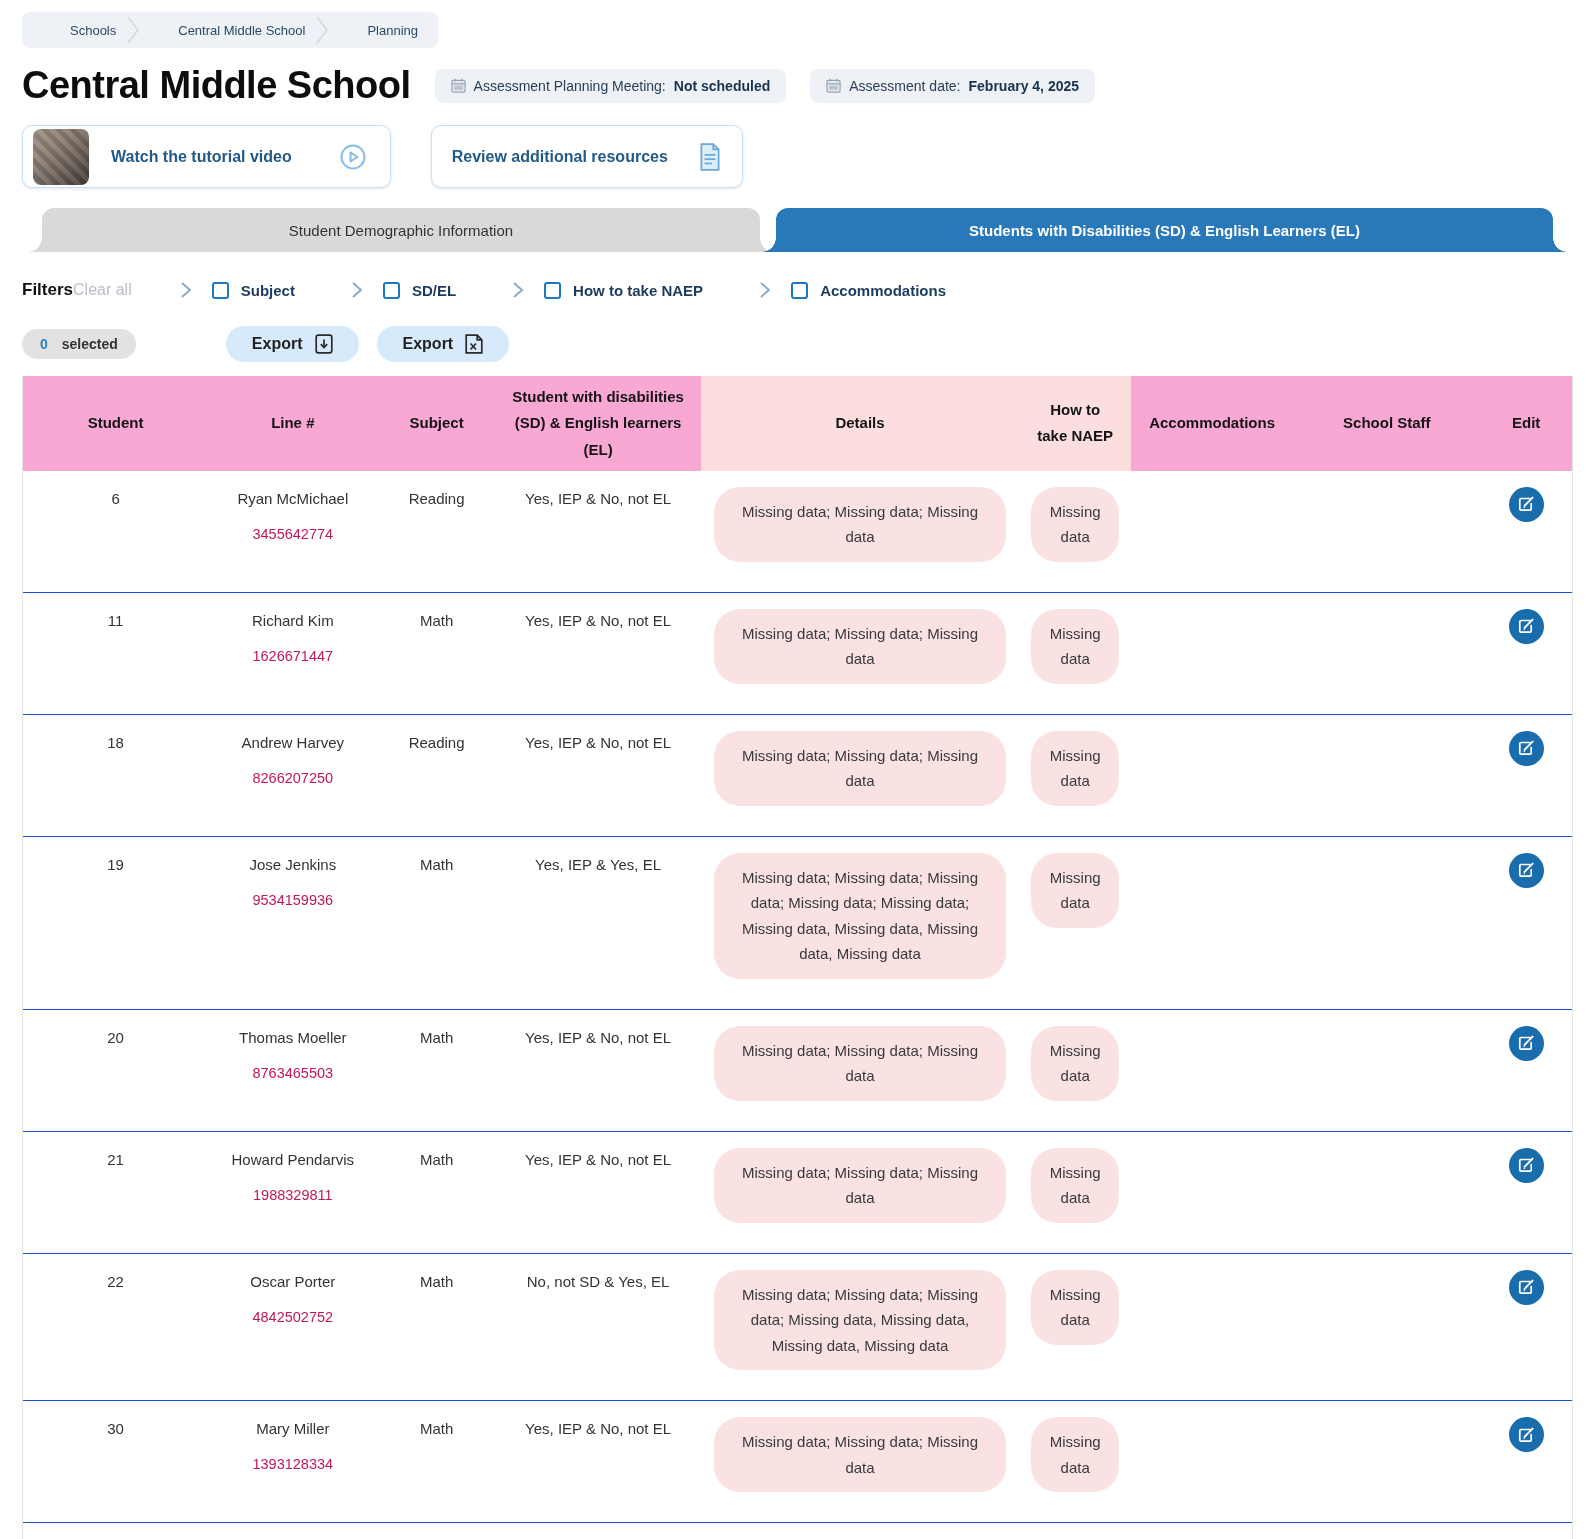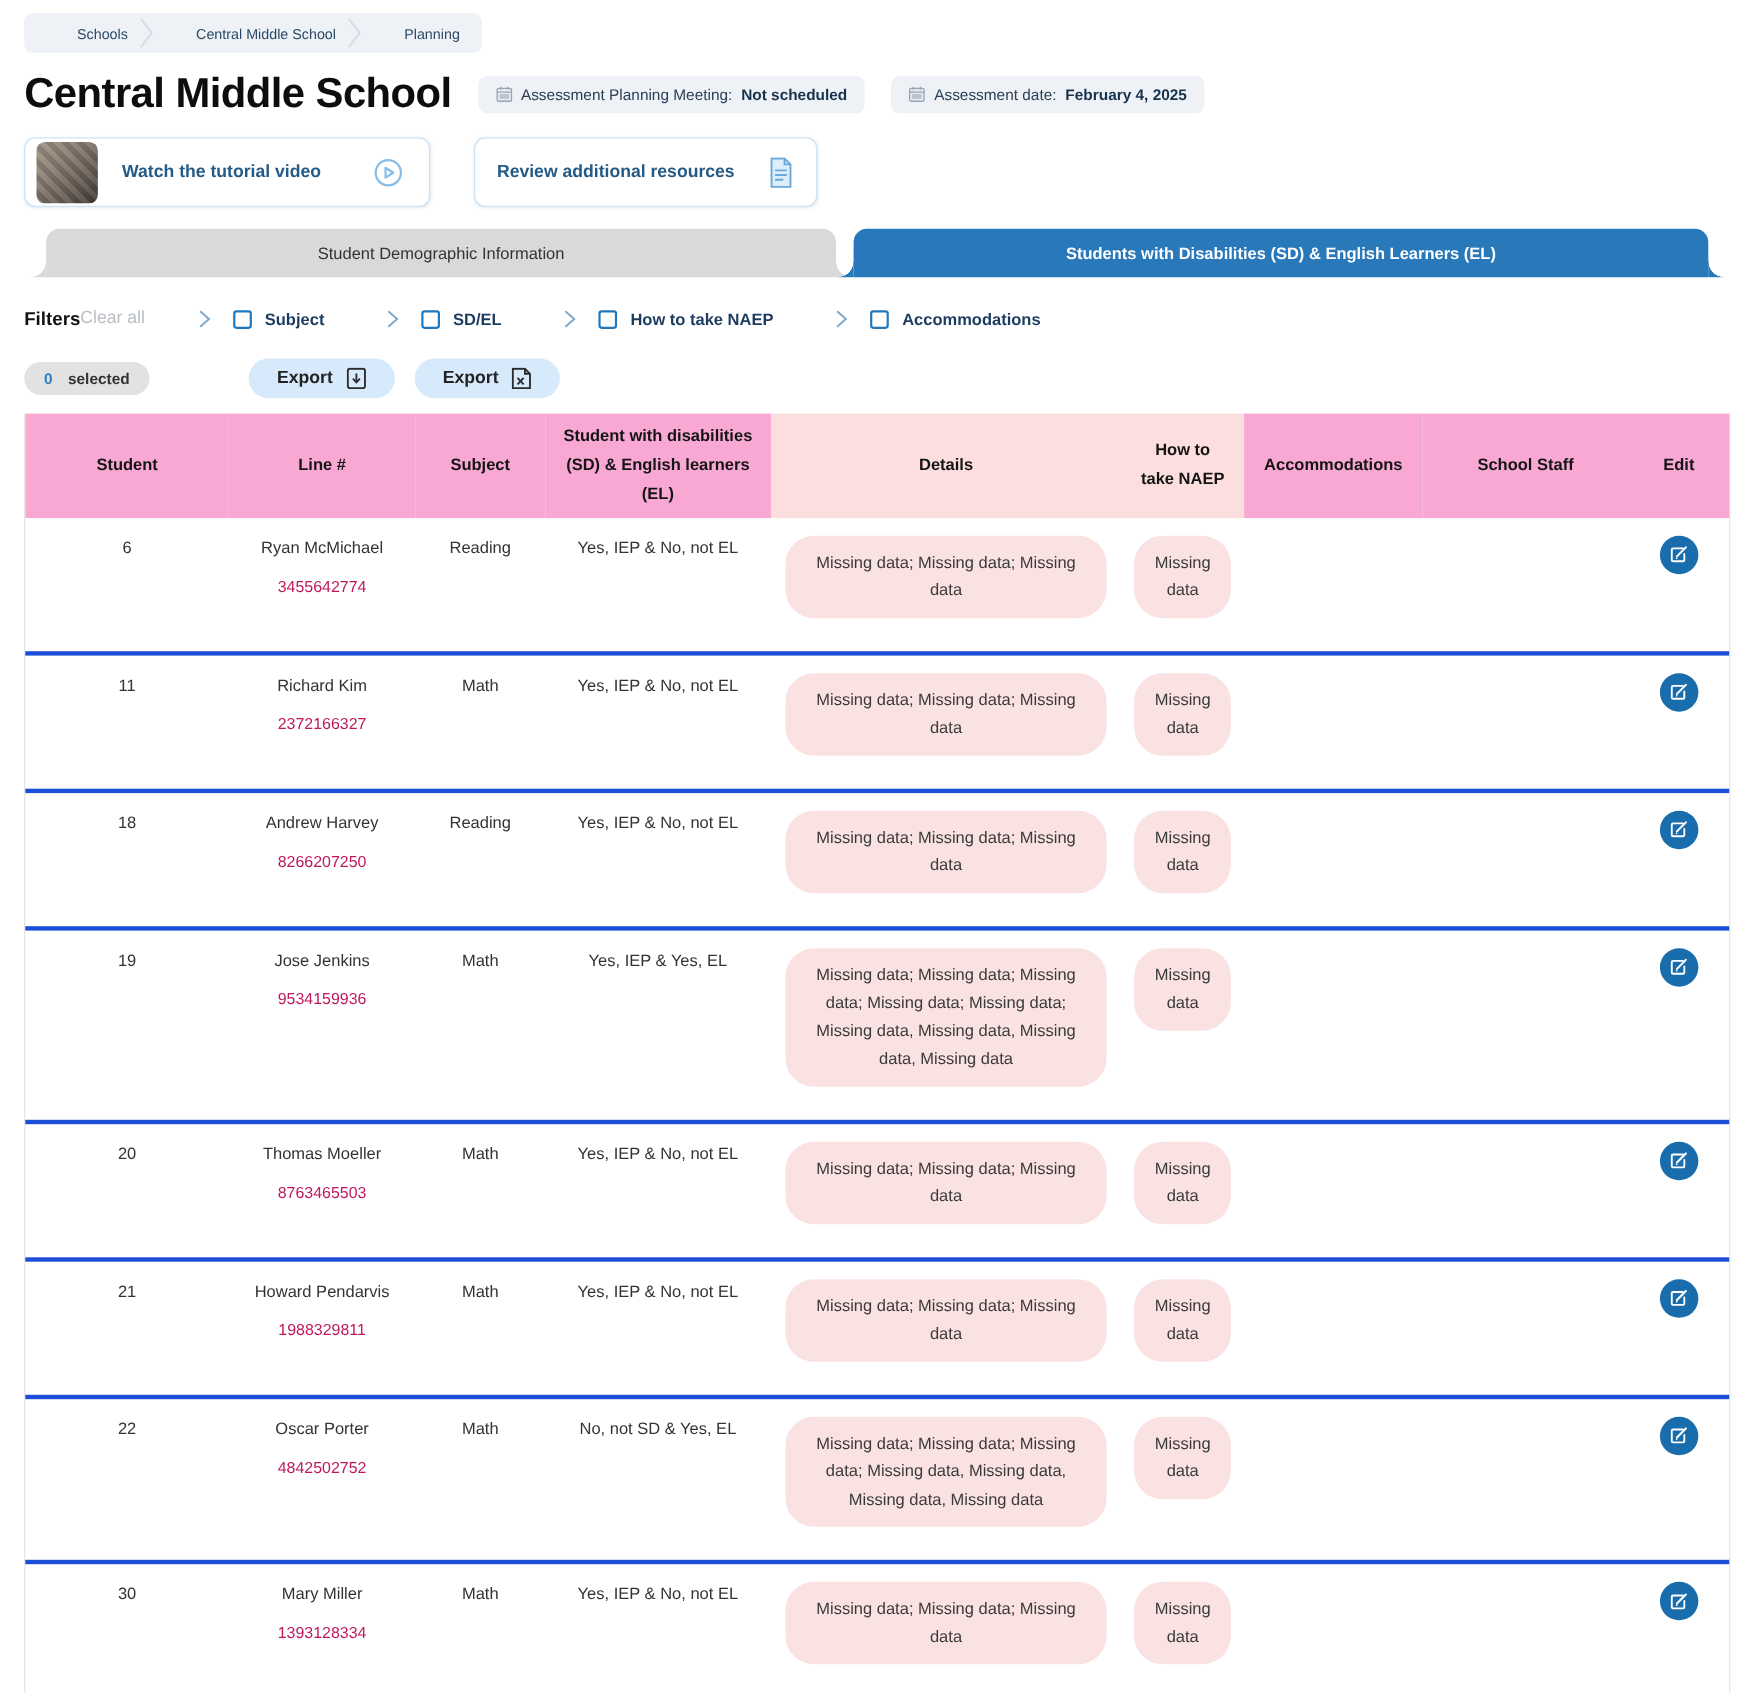--- a/index.html
+++ b/index.html
@@ -85,21 +85,21 @@
 
   
   .table-wrap { border:1px solid #e2e2e2; border-top:none; }
   .tgrid { display:grid; grid-template-columns:188fr 172fr 120fr 208fr 324fr 113fr 165fr 190fr 93fr; }
   .th {
     min-height:90px; display:flex; align-items:center; justify-content:center; text-align:center;
     font-size:15px; font-weight:700; color:#141414; padding:8px 14px; line-height:1.75;
   }
   .col-blue { background:#f9a8d4; }
   .col-pink { background:#fcdede; }
-  .trow { border-top:4px solid #1d4ed8; }
+  .trow { border-top:1px solid #1d4ed8; }
   .trow:first-child { border-top:none; }
   .cell { padding:16px 6px 30px 6px; text-align:center; font-size:15px; color:#333; line-height:1.6; }
   .student-name { color:#333; }
   .student-id { color:#be185d; margin-top:12px; font-size:14.5px; }
   .pill {
     display:inline-block; background:#fbe2e2; border-radius:26px; padding:12px 16px;
     font-size:15px; color:#3a3a3a; line-height:1.7; max-width:292px;
   }
   .pill-naep { padding:12px 10px; max-width:88px; }
   .edit-btn {
@@ -310,21 +310,21 @@
                 <path d="M7 11.3 l-0.6 2 2 -0.6 z" fill="#fff"></path>
               </svg>
           </button>
         </div>
       </div>
 
       <div class="tgrid trow">
         <div class="cell">11</div>
         <div class="cell">
           <div class="student-name">Richard Kim</div>
-          <div class="student-id">2372166327</div>
+          <div class="student-id">1626671447</div>
         </div>
         <div class="cell">Math</div>
         <div class="cell">Yes, IEP &amp; No, not EL</div>
         <div class="cell">
           <span class="pill">Missing data; Missing data; Missing data</span>
         </div>
         <div class="cell">
           <span class="pill pill-naep">Missing data</span>
         </div>
         <div class="cell"></div>

